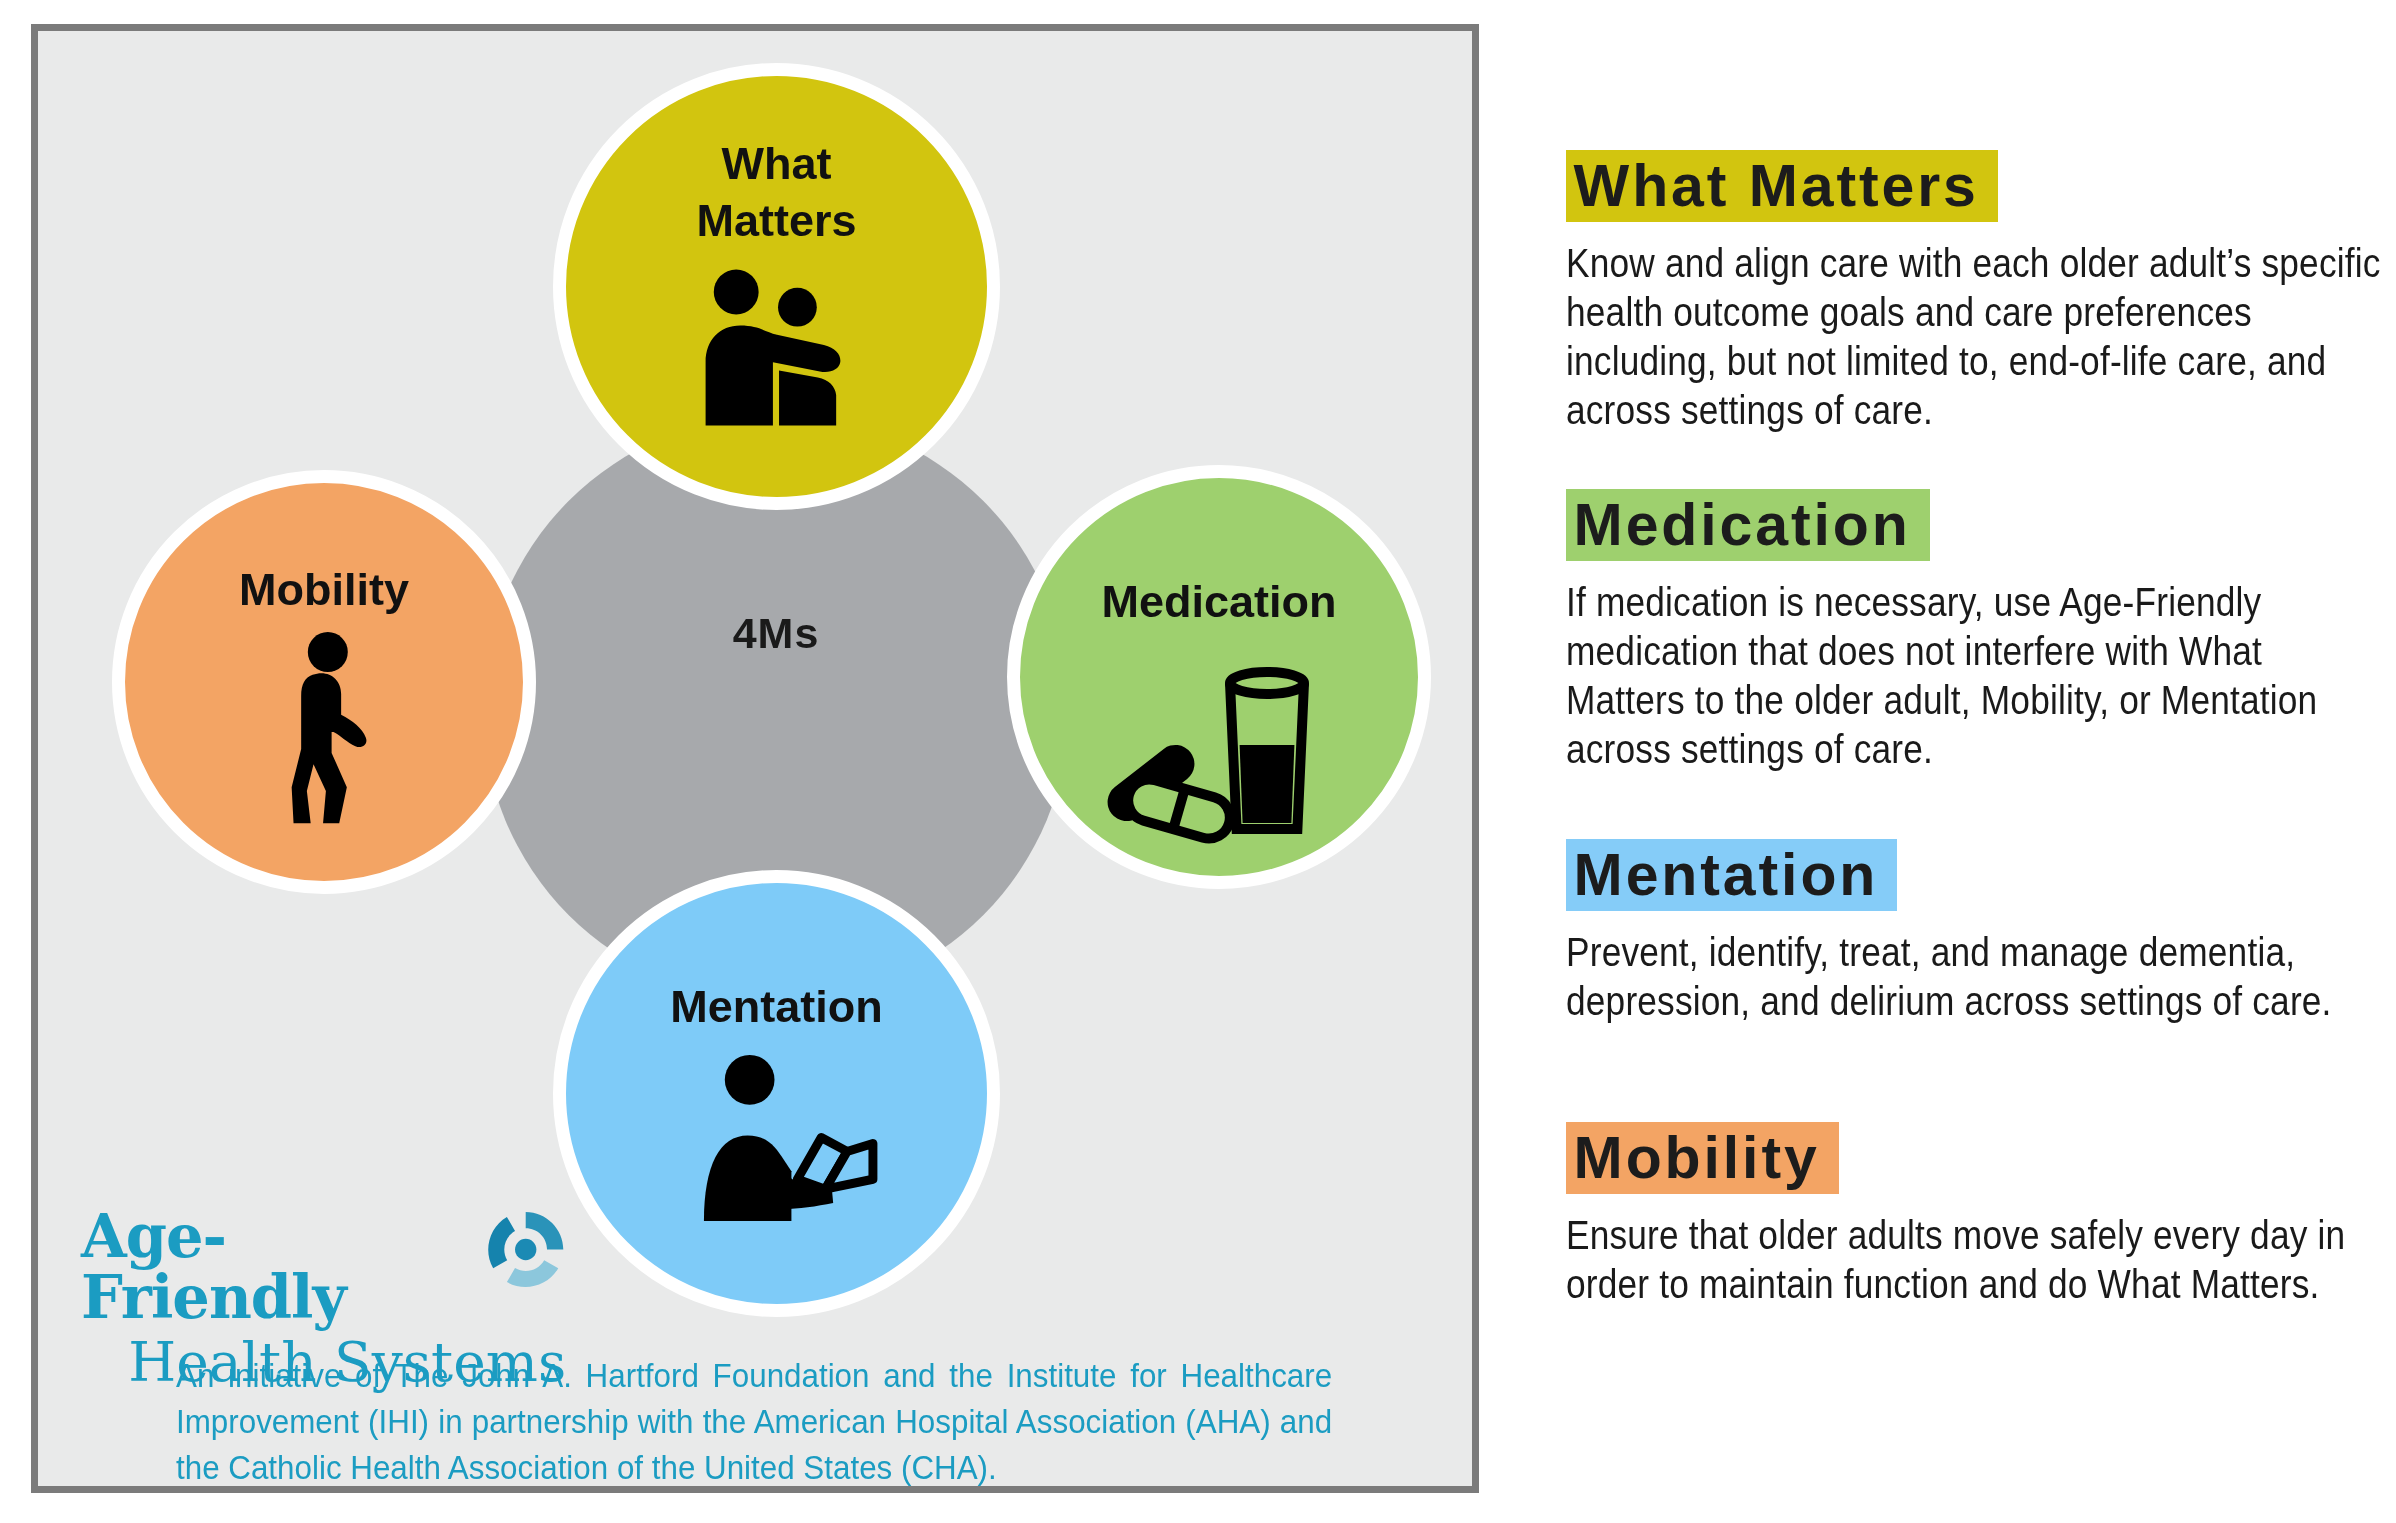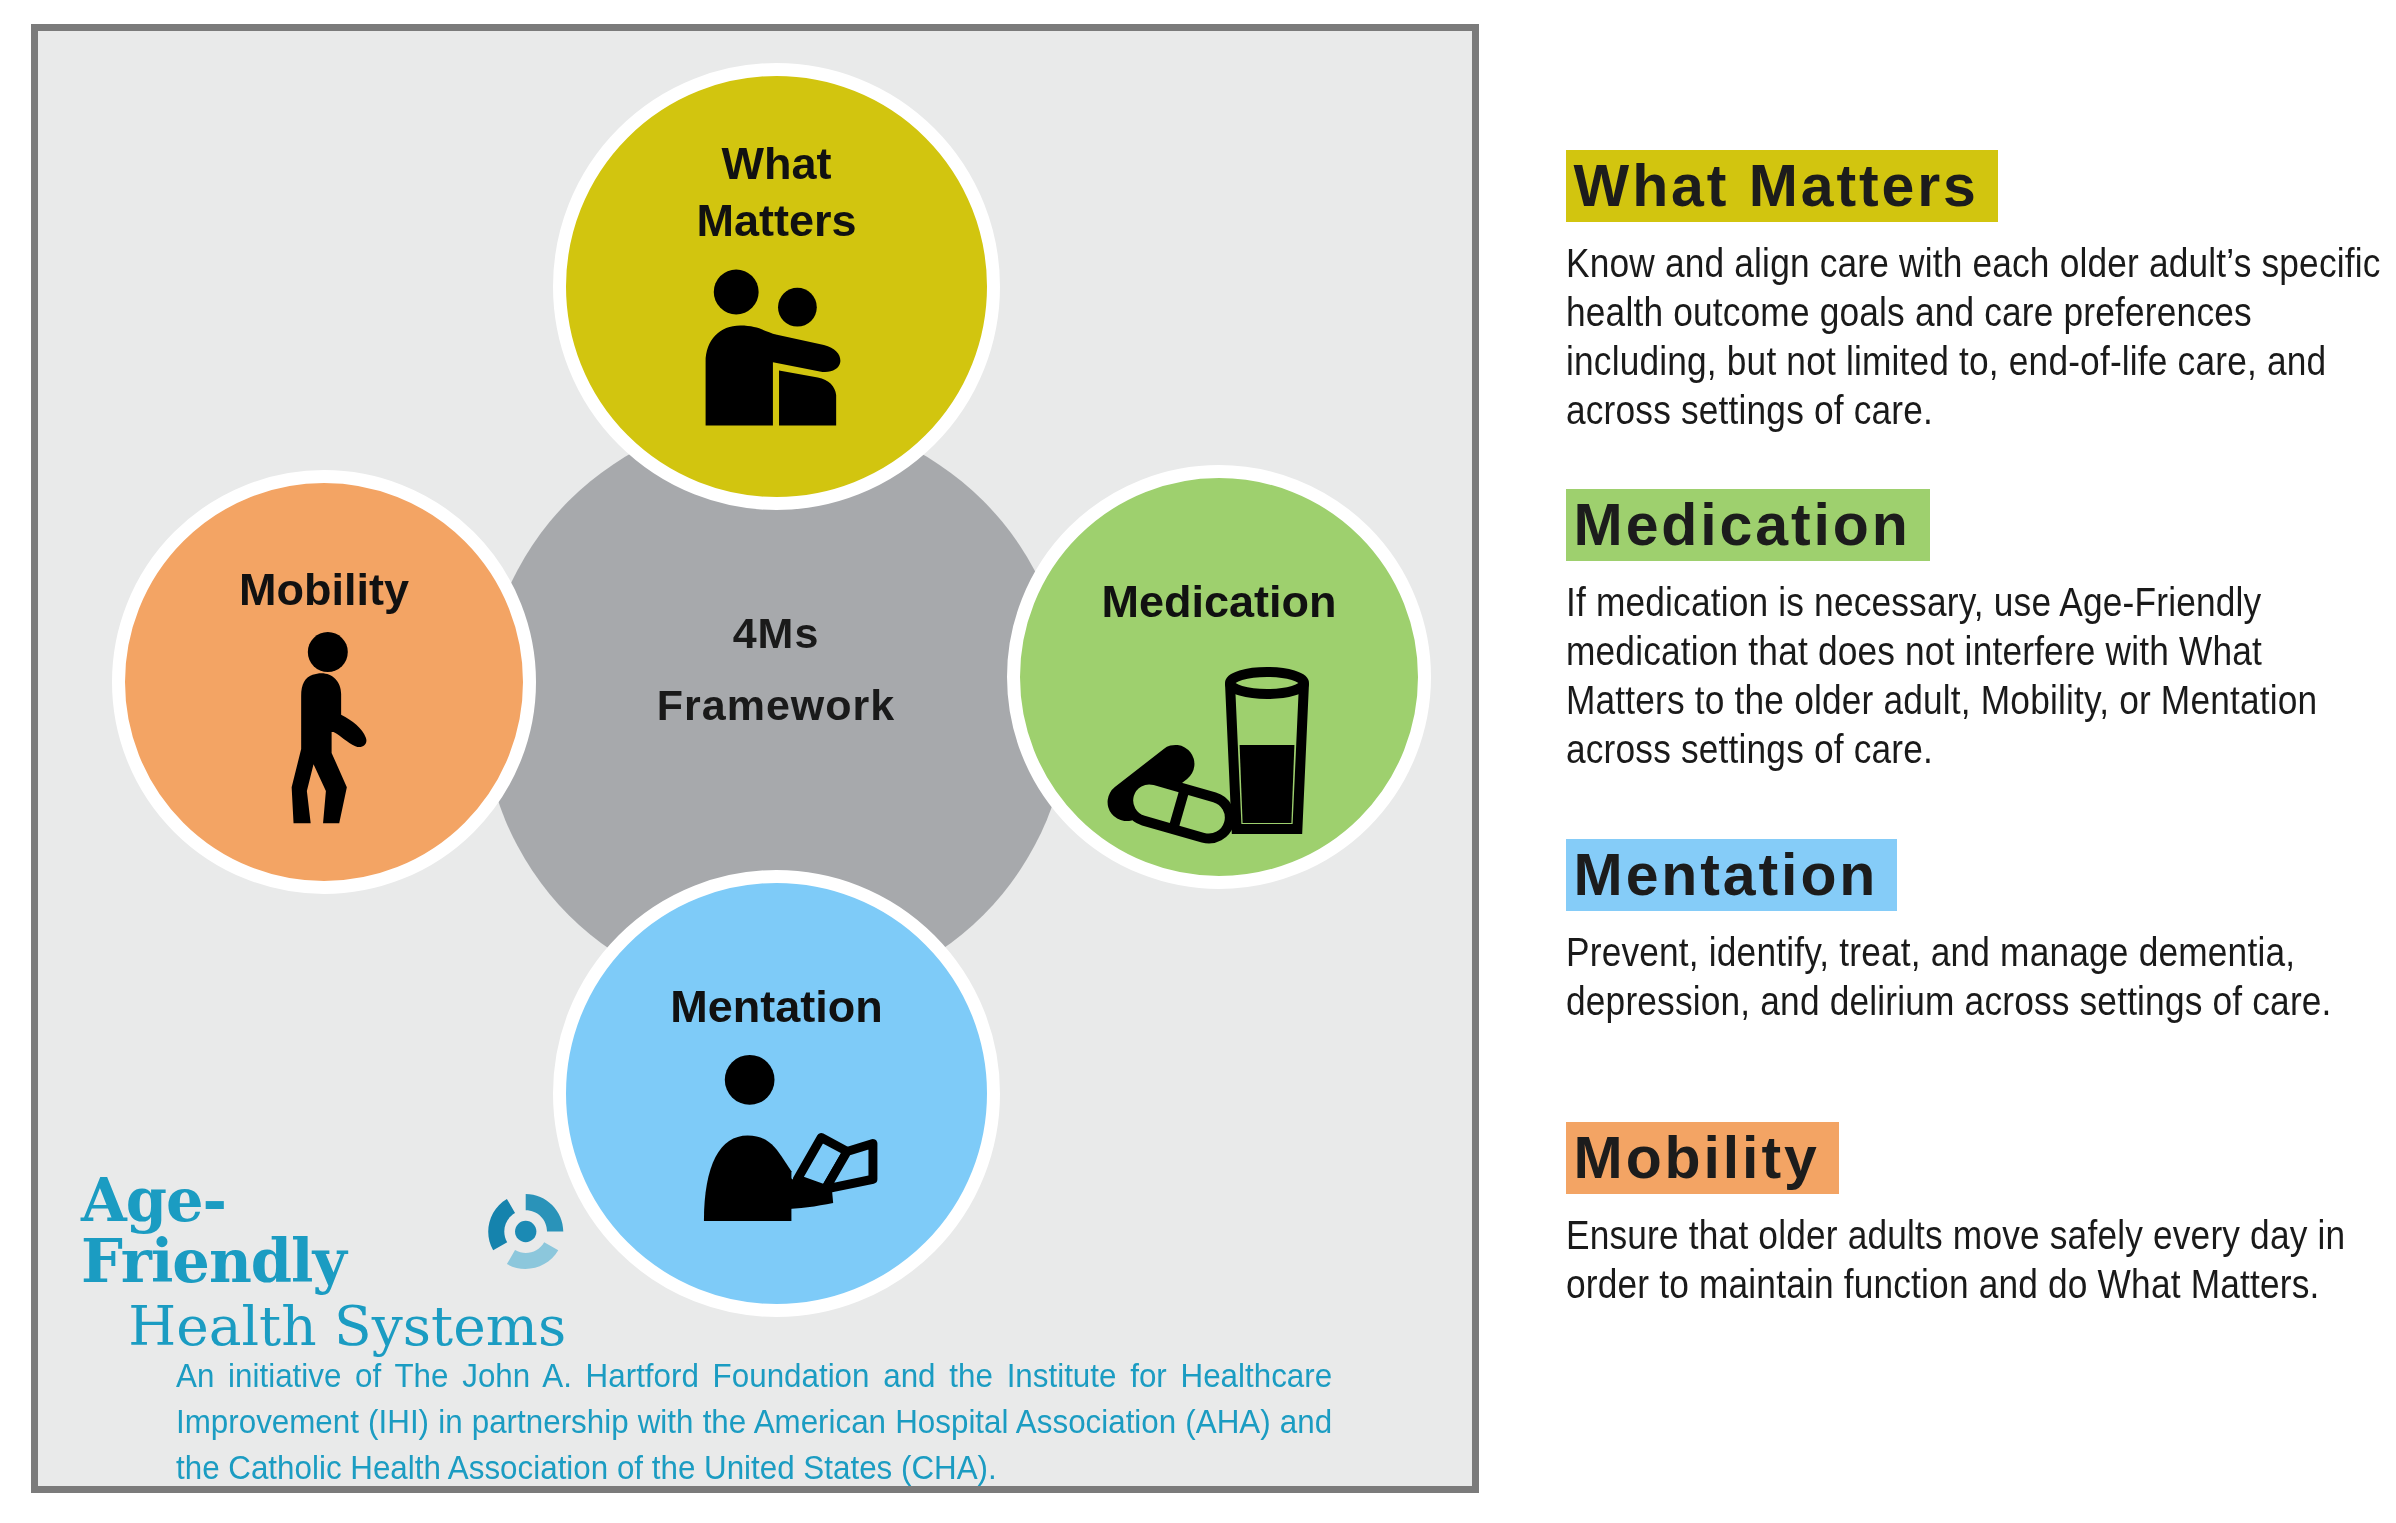--- a/index.html
+++ b/index.html
@@ -32,21 +32,21 @@
   .bubble-what-matters svg.picto { margin-top:17px; }
   .bubble-mobility    svg.picto { margin-top:13.3px; }
   .bubble-medication  svg.picto { margin-top:25px; }
   .bubble-mentation   svg.picto { margin-top:17px; }
 
   
   .logo { position:absolute; left:43px; top:1139px; width:487px; z-index:3;
           display:flex; flex-direction:column; align-items:flex-end;
           font-family:"DejaVu Serif", serif; color:#1b9cc2; }
   .logo-row1 { display:flex; align-items:center; gap:17px; }
-  .logo-line1 { font-size:59px; font-weight:bold; letter-spacing:-1px; line-height:61px; }
+  .logo-line1 { font-size:59px; font-weight:bold; letter-spacing:-1px; line-height:61px;margin-top:36px; }
   .logo-line2 { font-size:55px; font-weight:normal; line-height:57px; margin-top:5.7px; margin-right:1.9px;text-align:right; }
 
   
   .footnote { position:absolute; left:138px; top:1322px; width:1217px;
               font-size:33px; line-height:46px; color:#1b9cc2;
               text-align:justify; transform:scaleX(0.95); transform-origin:0 0; }
 
   
   .col { position:absolute; left:1566px; top:0; width:831px; height:1524px; }
   .section { position:absolute; left:0; width:831px; }
@@ -63,21 +63,20 @@
 <body>
 
 <div id="canvas">
 
   <div class="panel">
 
     <div class="gray-core"></div>
 
     <div class="center-label">
       <div>4Ms</div>
-      <div>Framework</div>
     </div>
 
     <div class="bubble bubble-what-matters">
       <div class="blabel">What Matters</div>
       <svg class="picto" width="204" height="160" viewBox="0 0 100 78">
         <g fill="#000000">
           <circle cx="30" cy="12.5" r="11"></circle>
           <circle cx="60" cy="20" r="9.5"></circle>
           <path d="M15,78 L15,47 C15,36 22,29 32,29 C41,29 44,32 50,33.5 L73,38.5 C79,40 81.5,43.5 81,47 C80.5,50.5 76,52.5 71,51.5 L48,47 L48,78 Z"></path>
           <path d="M51,78 L51,51 L70,54.5 C75.5,55.5 78.5,59 79,63 L79,78 Z"></path>

